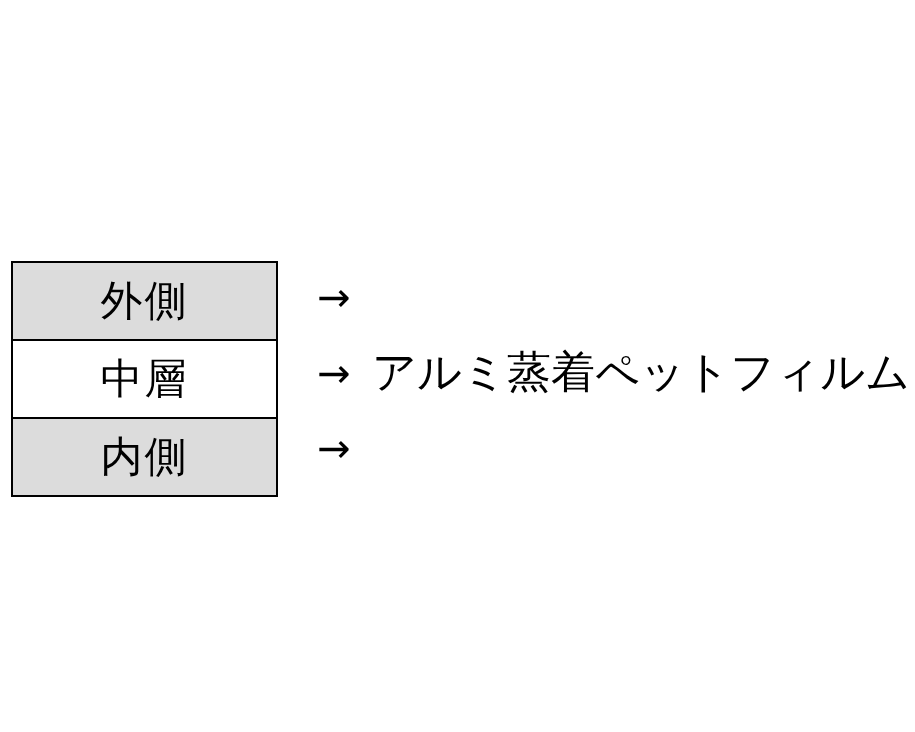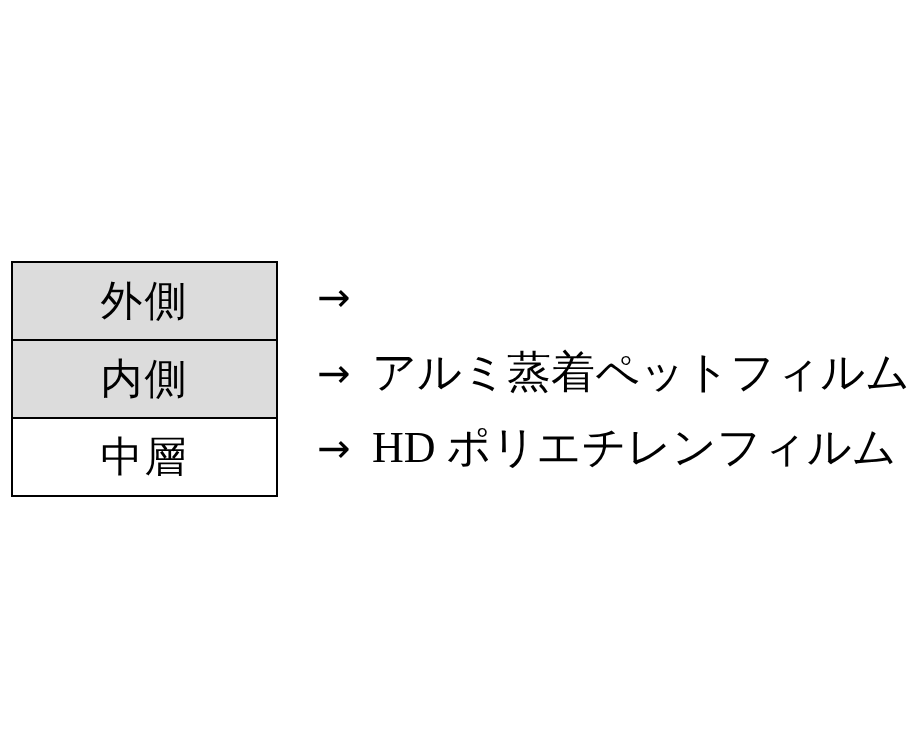--- a/index.html
+++ b/index.html
@@ -72,35 +72,34 @@
 </style>
 </head>
 <body>
 
 <div class="canvas">
 
   <div class="layer-stack">
     <div class="layer-row shaded">
       <span>外側</span>
     </div>
+    <div class="layer-row">
+      <span>中層</span>
+    </div>
     <div class="layer-row shaded">
       <span>内側</span>
-    </div>
-    <div class="layer-row">
-      <span>中層</span>
     </div>
   </div>
 
   <div class="material-line line-1">
     <span class="arrow">→</span>
   </div>
 
   <div class="material-line line-2">
     <span class="arrow">→</span>
     <span>アルミ蒸着ペットフィルム</span>
   </div>
 
   <div class="material-line line-3">
     <span class="arrow">→</span>
-    <span>HD ポリエチレンフィルム</span>
   </div>
 
 </div>
 
 </body></html>

